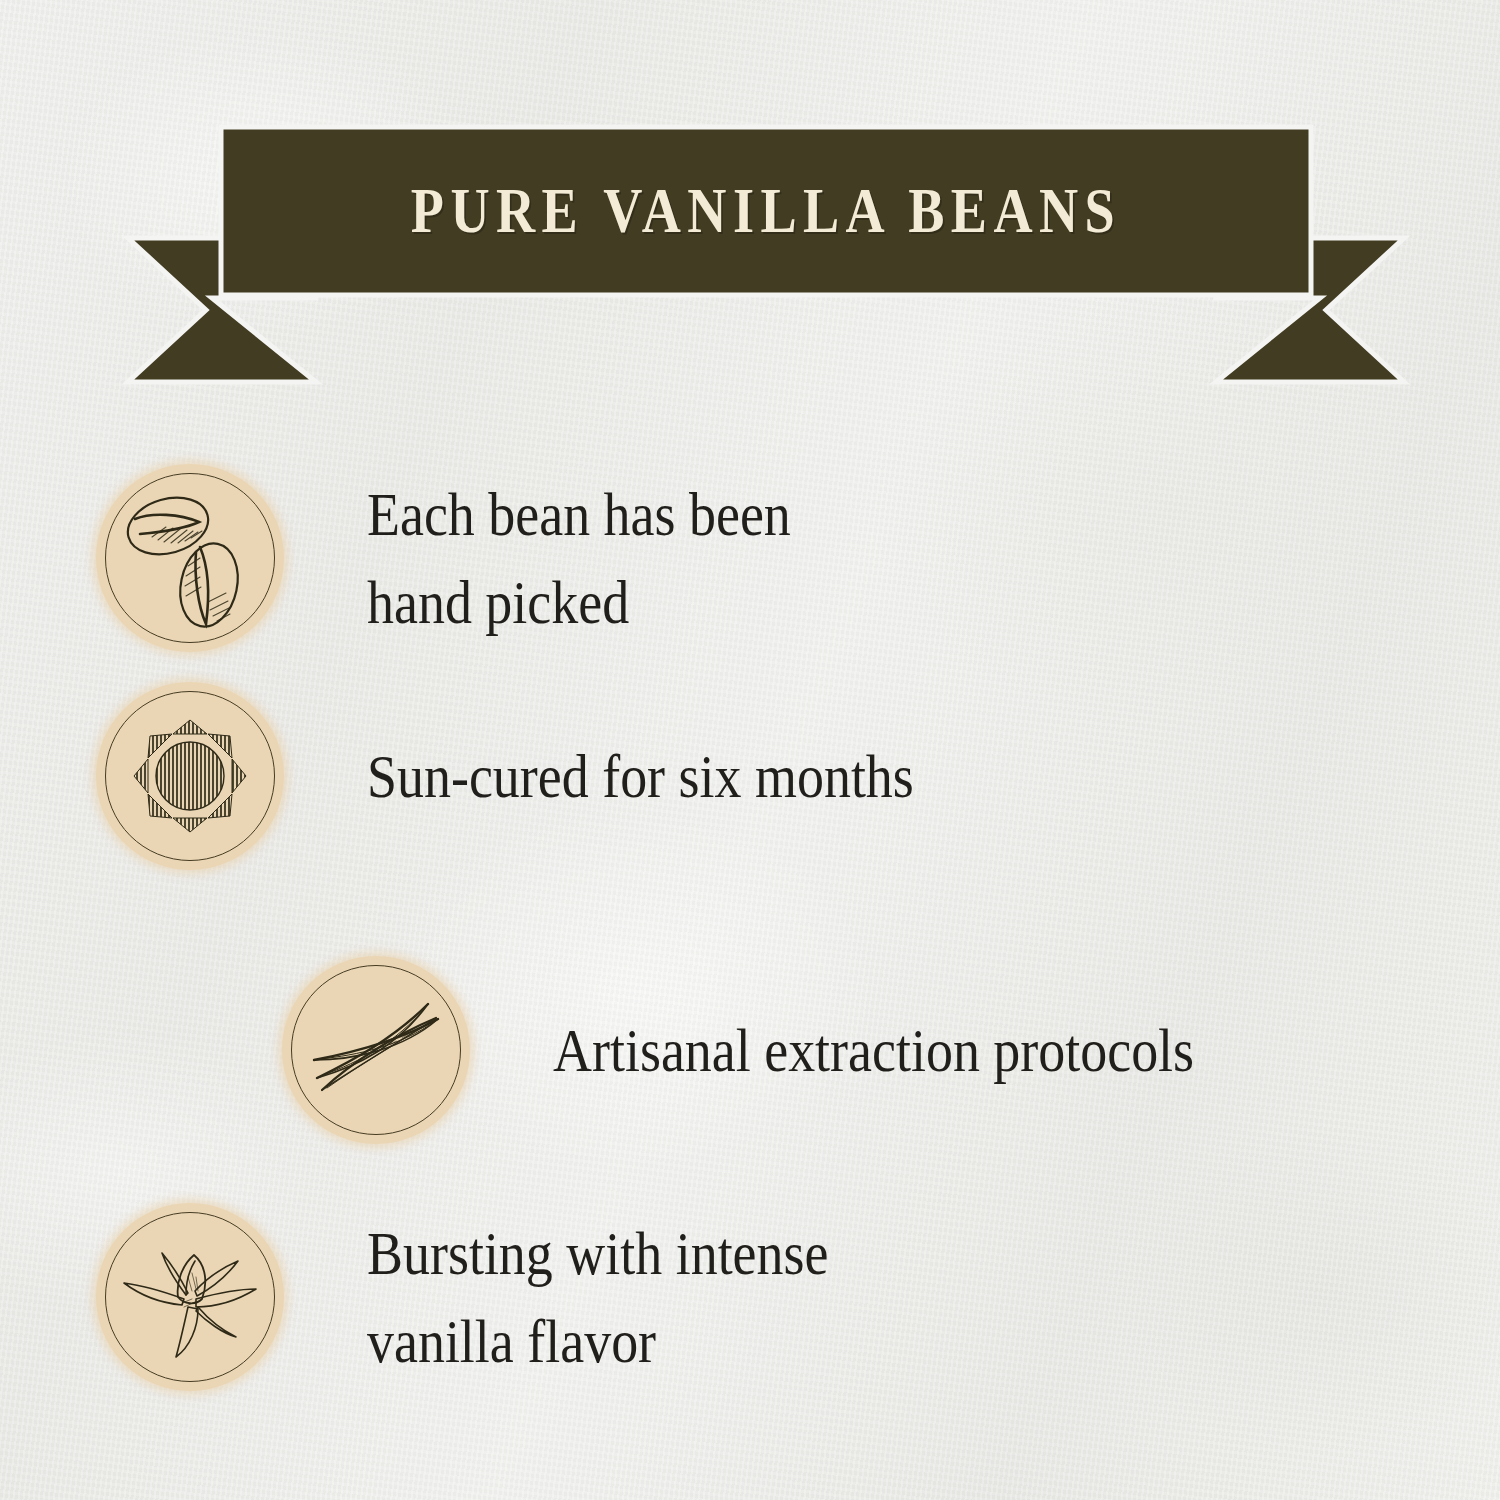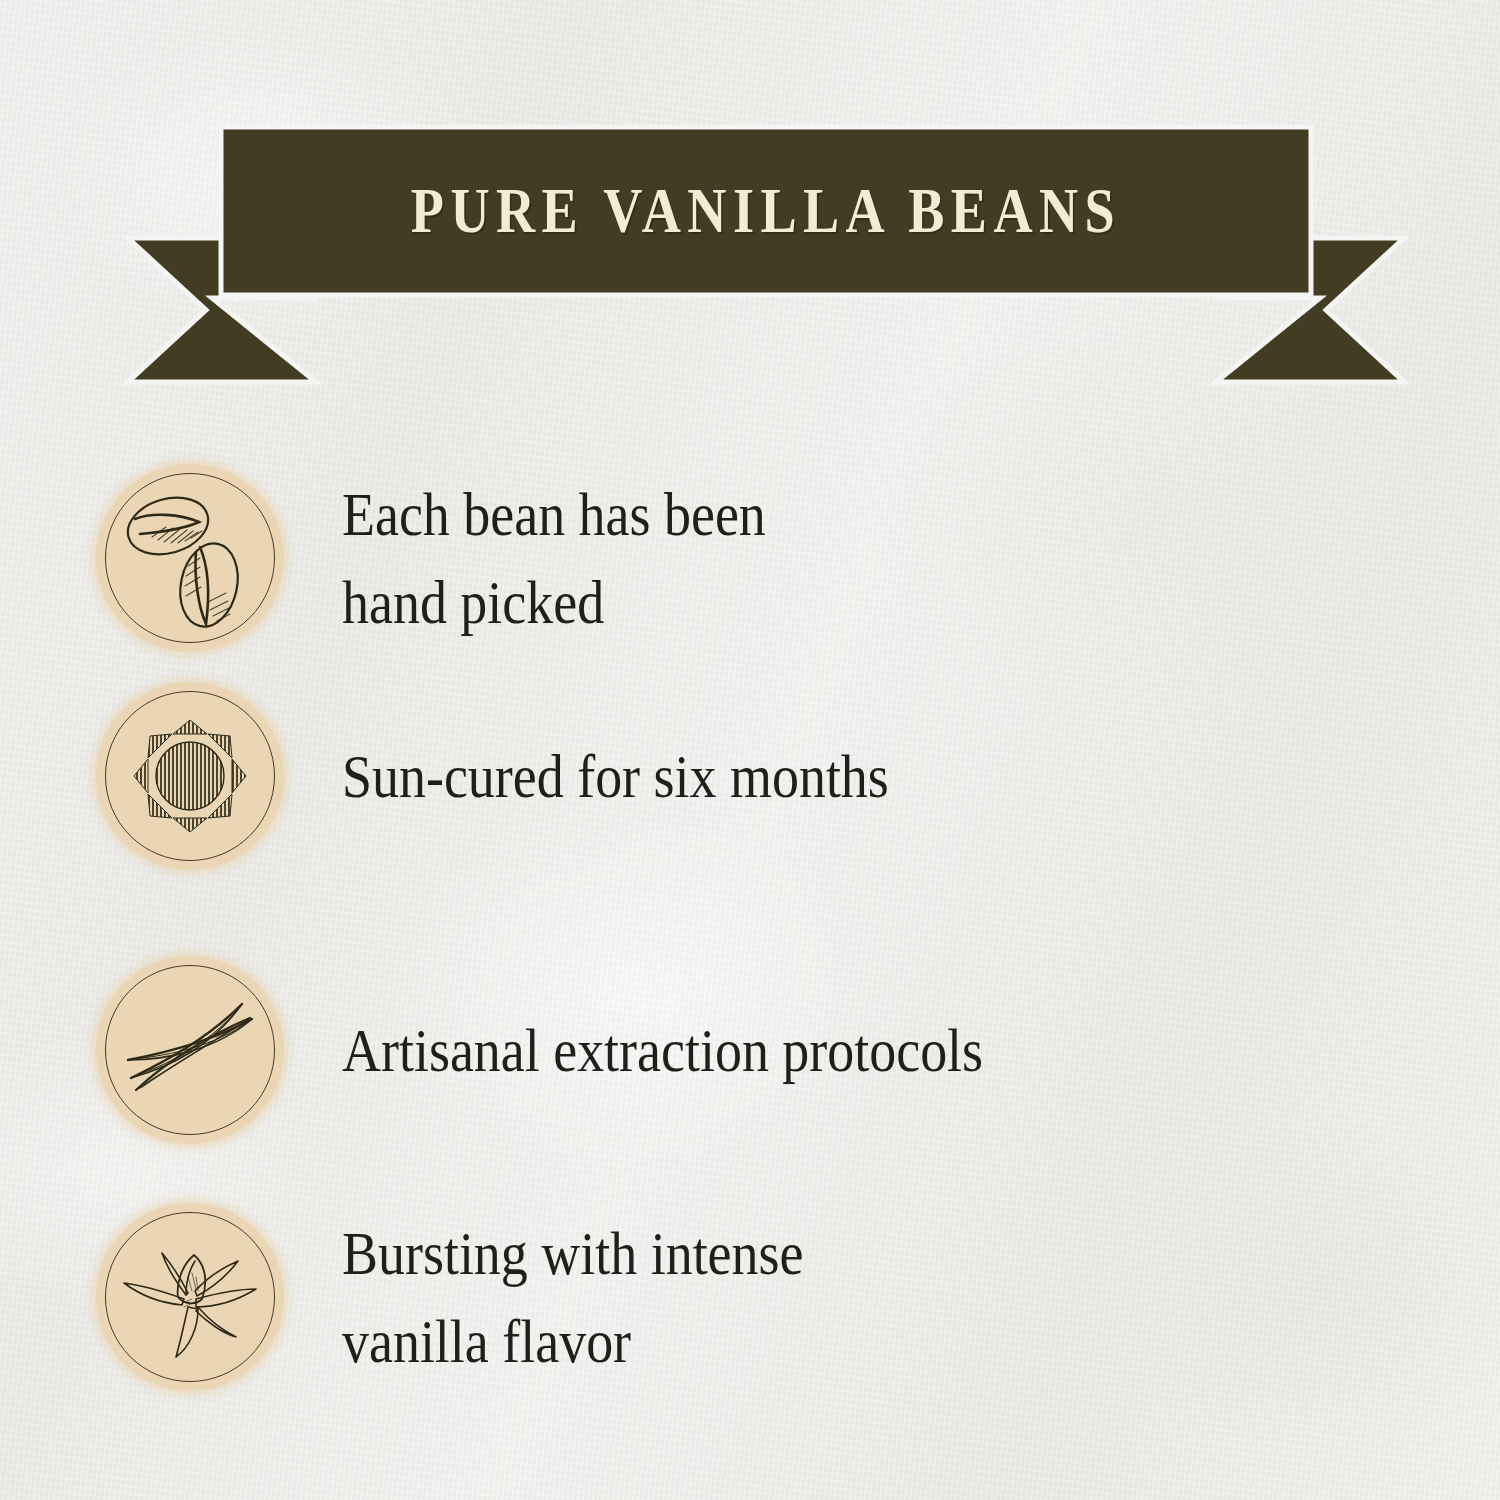--- a/index.html
+++ b/index.html
@@ -67,20 +67,21 @@
     transform: scaleX(0.86);
     transform-origin: center center;
     text-shadow: 2px 2px 0 rgba(0,0,0,0.22);
   }
   .feature-row {
     position: absolute;
     left: 96px;
     width: 1380px;
     display: flex;
     align-items: center;
+    gap: 25px;
   }
   .icon-badge {
     position: relative;
     width: 188px;
     height: 188px;
     flex: 0 0 188px;
     border-radius: 50%;
     background: #ead6b5;
     box-shadow: 0 0 10px 4px rgba(234,214,181,0.75);
   }
@@ -187,21 +188,21 @@
           <polygon points="54,54 52,76 76,52"></polygon>
           <polygon points="134,54 136,76 112,52"></polygon>
           <polygon points="54,134 52,112 76,136"></polygon>
           <polygon points="134,134 136,112 112,136"></polygon>
         </g>
       </svg>
     </div>
     <div class="feature-text">Sun-cured for six months</div>
   </div>
 
-  <div class="feature-row" style="top:956px;">
+  <div class="feature-row" style="top:956px;justify-content:center;">
     <div class="icon-badge">
       <div class="ring"></div>
       <svg viewBox="0 0 188 188">
         <g fill="none" stroke="#2f2a17" stroke-linecap="round">
 
           <path d="M 35 122 C 72 104, 112 82, 146 48" stroke-width="2.4"></path>
           <path d="M 35 122 C 76 110, 116 90, 146 48" stroke-width="1.6"></path>
           <path d="M 41 119 C 78 106, 114 86, 143 52" stroke-width="1"></path>
 
           <path d="M 32 104 C 74 96, 118 84, 156 63" stroke-width="2.4"></path>

